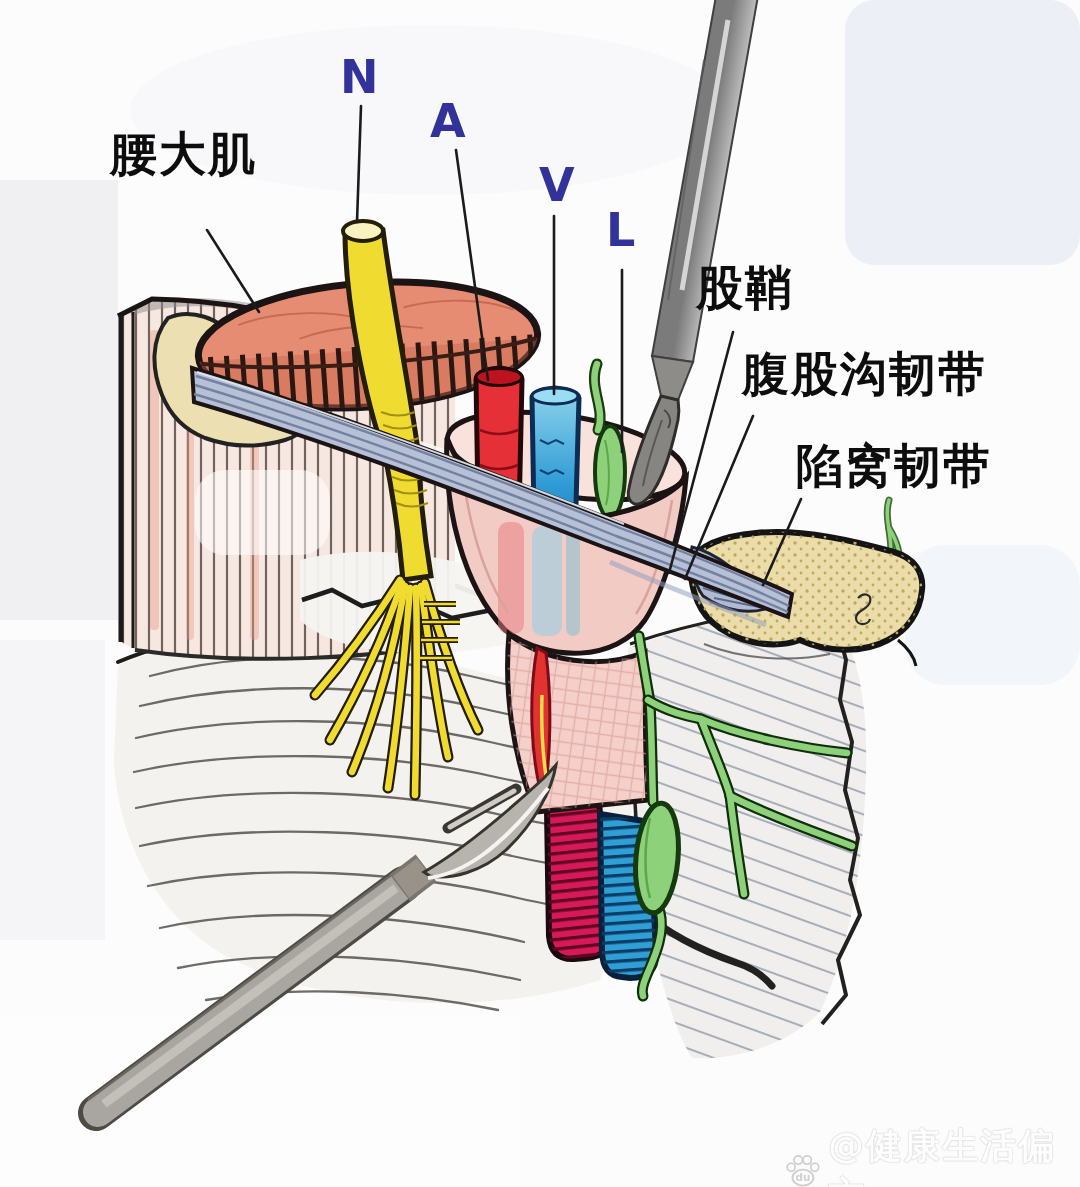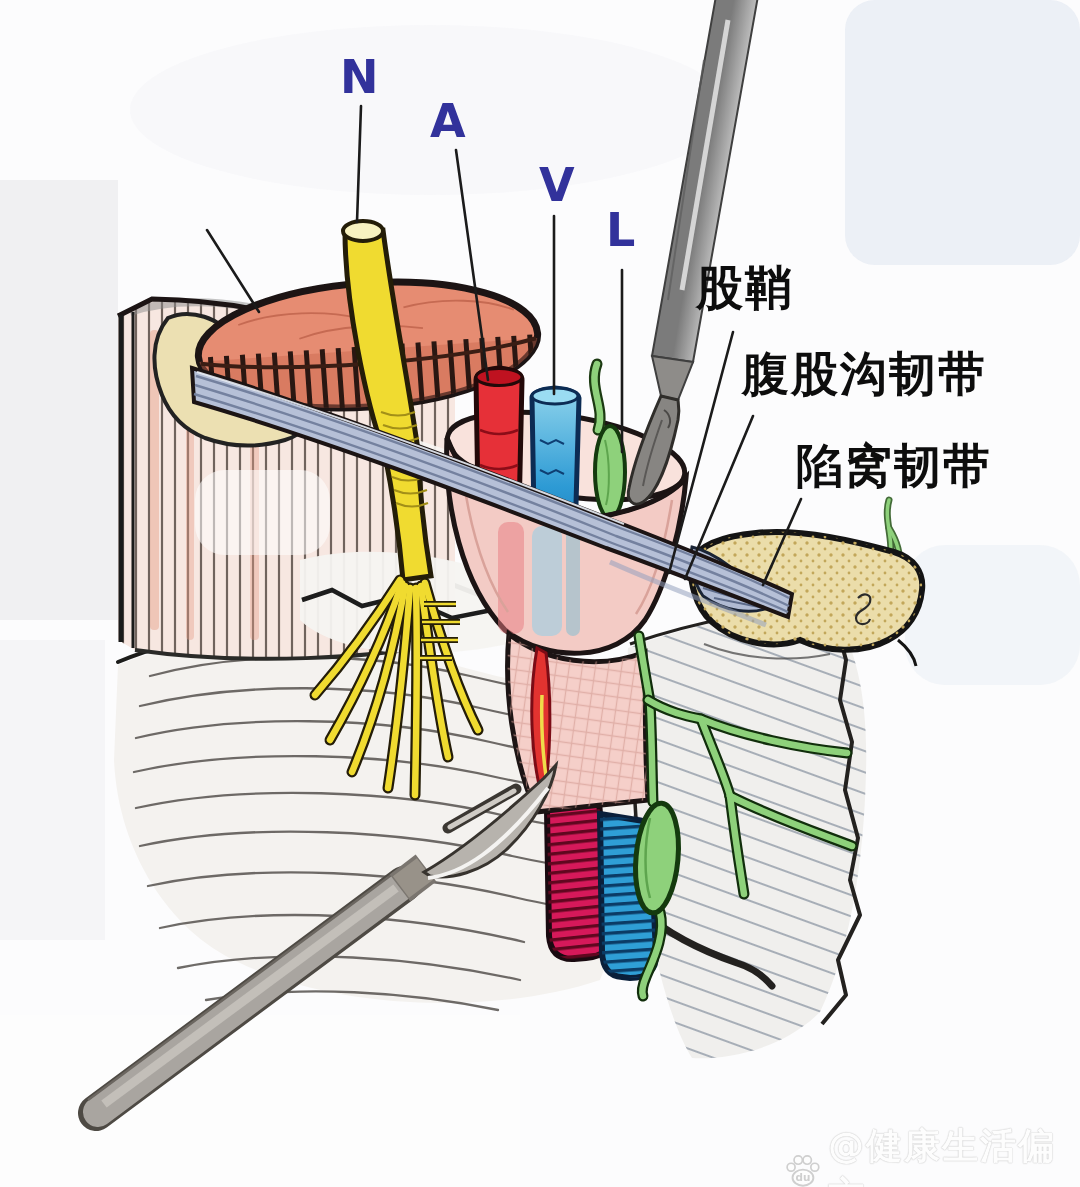--- a/index.html
+++ b/index.html
@@ -301,20 +301,21 @@
     <path d="M361,106 L357,222"></path>
     <path d="M456,150 L488,380"></path>
     <path d="M554,216 L554,394"></path>
     <path d="M622,270 L622,452"></path>
     <path d="M733,332 L669,573"></path>
     <path d="M753,416 L685,579"></path>
     <path d="M801,499 L763,585"></path>
   </g>
 </svg>
 
+<div class="lbl zh" style="left:110px;top:130px">腰大肌</div>
 <div class="lbl letter" style="left:340px;top:54px">N</div>
 <div class="lbl letter" style="left:430px;top:98px">A</div>
 <div class="lbl letter" style="left:539px;top:162px">V</div>
 <div class="lbl letter" style="left:606px;top:207px">L</div>
 <div class="lbl zh" style="left:696px;top:264px">股鞘</div>
 <div class="lbl zh" style="left:796px;top:442px">陷窝韧带</div>
 <div class="lbl zh" style="left:742px;top:350px">腹股沟韧带</div>
 
 <div id="watermark">
   <svg width="40" height="40" viewBox="0 0 40 40">

